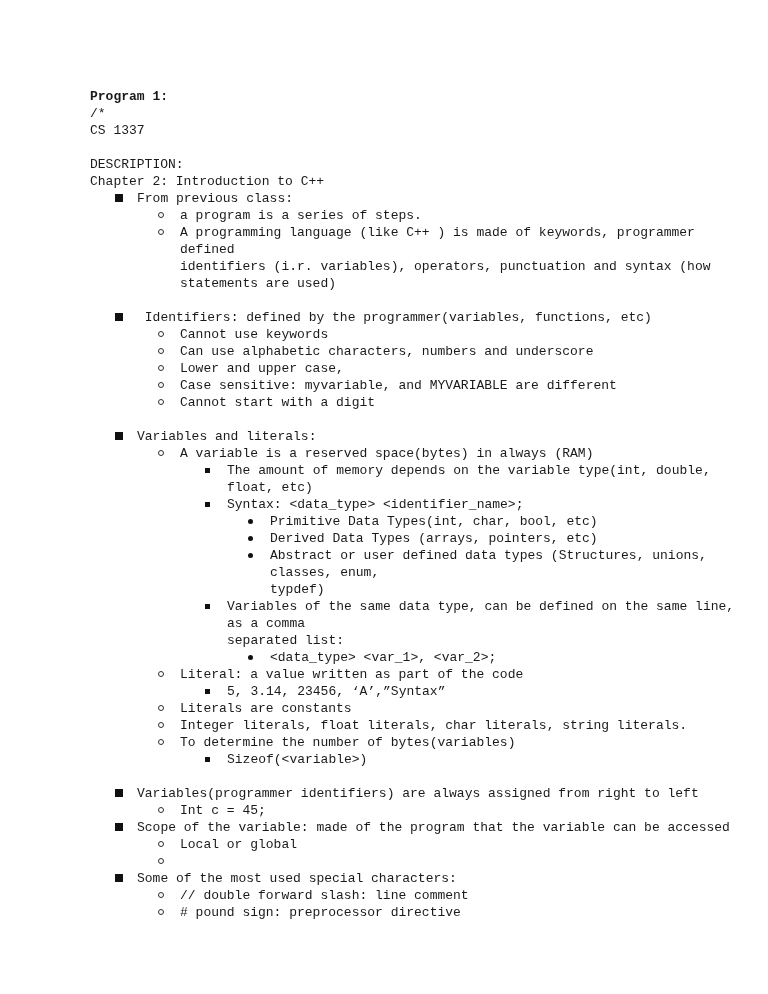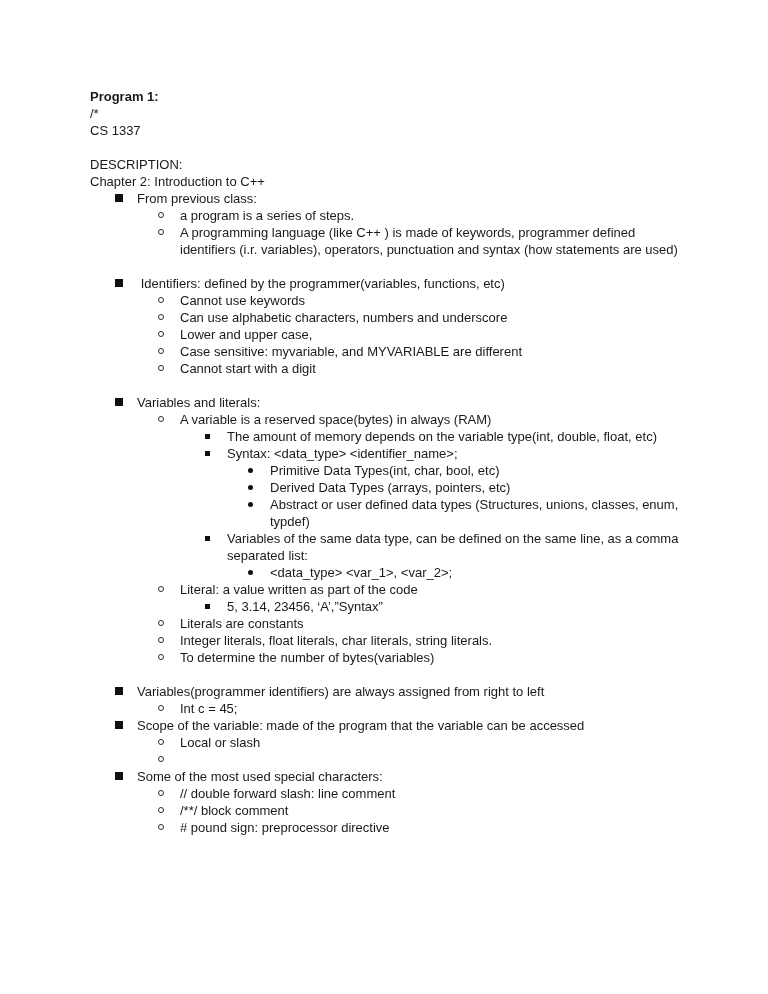--- a/index.html
+++ b/index.html
@@ -4,21 +4,21 @@
 <style>
   * { box-sizing: border-box; }
   html, body { margin: 0; padding: 0; background: #ffffff; }
   .page {
     position: relative;
     width: 768px;
     height: 994px;
     background: #ffffff;
     overflow: hidden;
     color: #1a1a1a;
-    font-family: Liberation Sans, sans-serif;
+    font-family: Liberation Mono, monospace;
     font-size: 13px;
     line-height: 17px;
   }
   .content {
     position: absolute;
     left: 90px;
     top: 88px;
     width: 650px;
   }
   .line { display: flex; align-items: flex-start; min-height: 17px; }
@@ -147,51 +147,51 @@
         <div class="text">Literals are constants</div>
       </div>
       <div class="line lvl2">
         <span class="bullet-col"><span class="glyph circle"></span></span>
         <div class="text">Integer literals, float literals, char literals, string literals.</div>
       </div>
       <div class="line lvl2">
         <span class="bullet-col"><span class="glyph circle"></span></span>
         <div class="text">To determine the number of bytes(variables)</div>
       </div>
+      <div class="line lvl3">
+        <span class="bullet-col"><span class="glyph smallsquare"></span></span>
+        <div class="text">Sizeof(&lt;variable&gt;)</div>
+      </div>
       <div class="spacer"></div>
       <div class="line lvl1">
         <span class="bullet-col"><span class="glyph square"></span></span>
         <div class="text">Variables(programmer identifiers) are always assigned from right to left</div>
       </div>
       <div class="line lvl2">
         <span class="bullet-col"><span class="glyph circle"></span></span>
         <div class="text">Int c = 45;</div>
       </div>
       <div class="line lvl1">
         <span class="bullet-col"><span class="glyph square"></span></span>
         <div class="text">Scope of the variable: made of the program that the variable can be accessed</div>
       </div>
       <div class="line lvl2">
         <span class="bullet-col"><span class="glyph circle"></span></span>
-        <div class="text">Local or slash</div>
+        <div class="text">Local or global</div>
       </div>
       <div class="line lvl2">
         <span class="bullet-col"><span class="glyph circle"></span></span>
         <div class="text"></div>
       </div>
       <div class="line lvl1">
         <span class="bullet-col"><span class="glyph square"></span></span>
         <div class="text">Some of the most used special characters:</div>
       </div>
       <div class="line lvl2">
         <span class="bullet-col"><span class="glyph circle"></span></span>
         <div class="text">// double forward slash: line comment</div>
       </div>
       <div class="line lvl2">
         <span class="bullet-col"><span class="glyph circle"></span></span>
-        <div class="text">/**/ block comment</div>
-      </div>
-      <div class="line lvl2">
-        <span class="bullet-col"><span class="glyph circle"></span></span>
         <div class="text"># pound sign: preprocessor directive</div>
       </div>
     </div>
 </div>
 
 </body></html>

